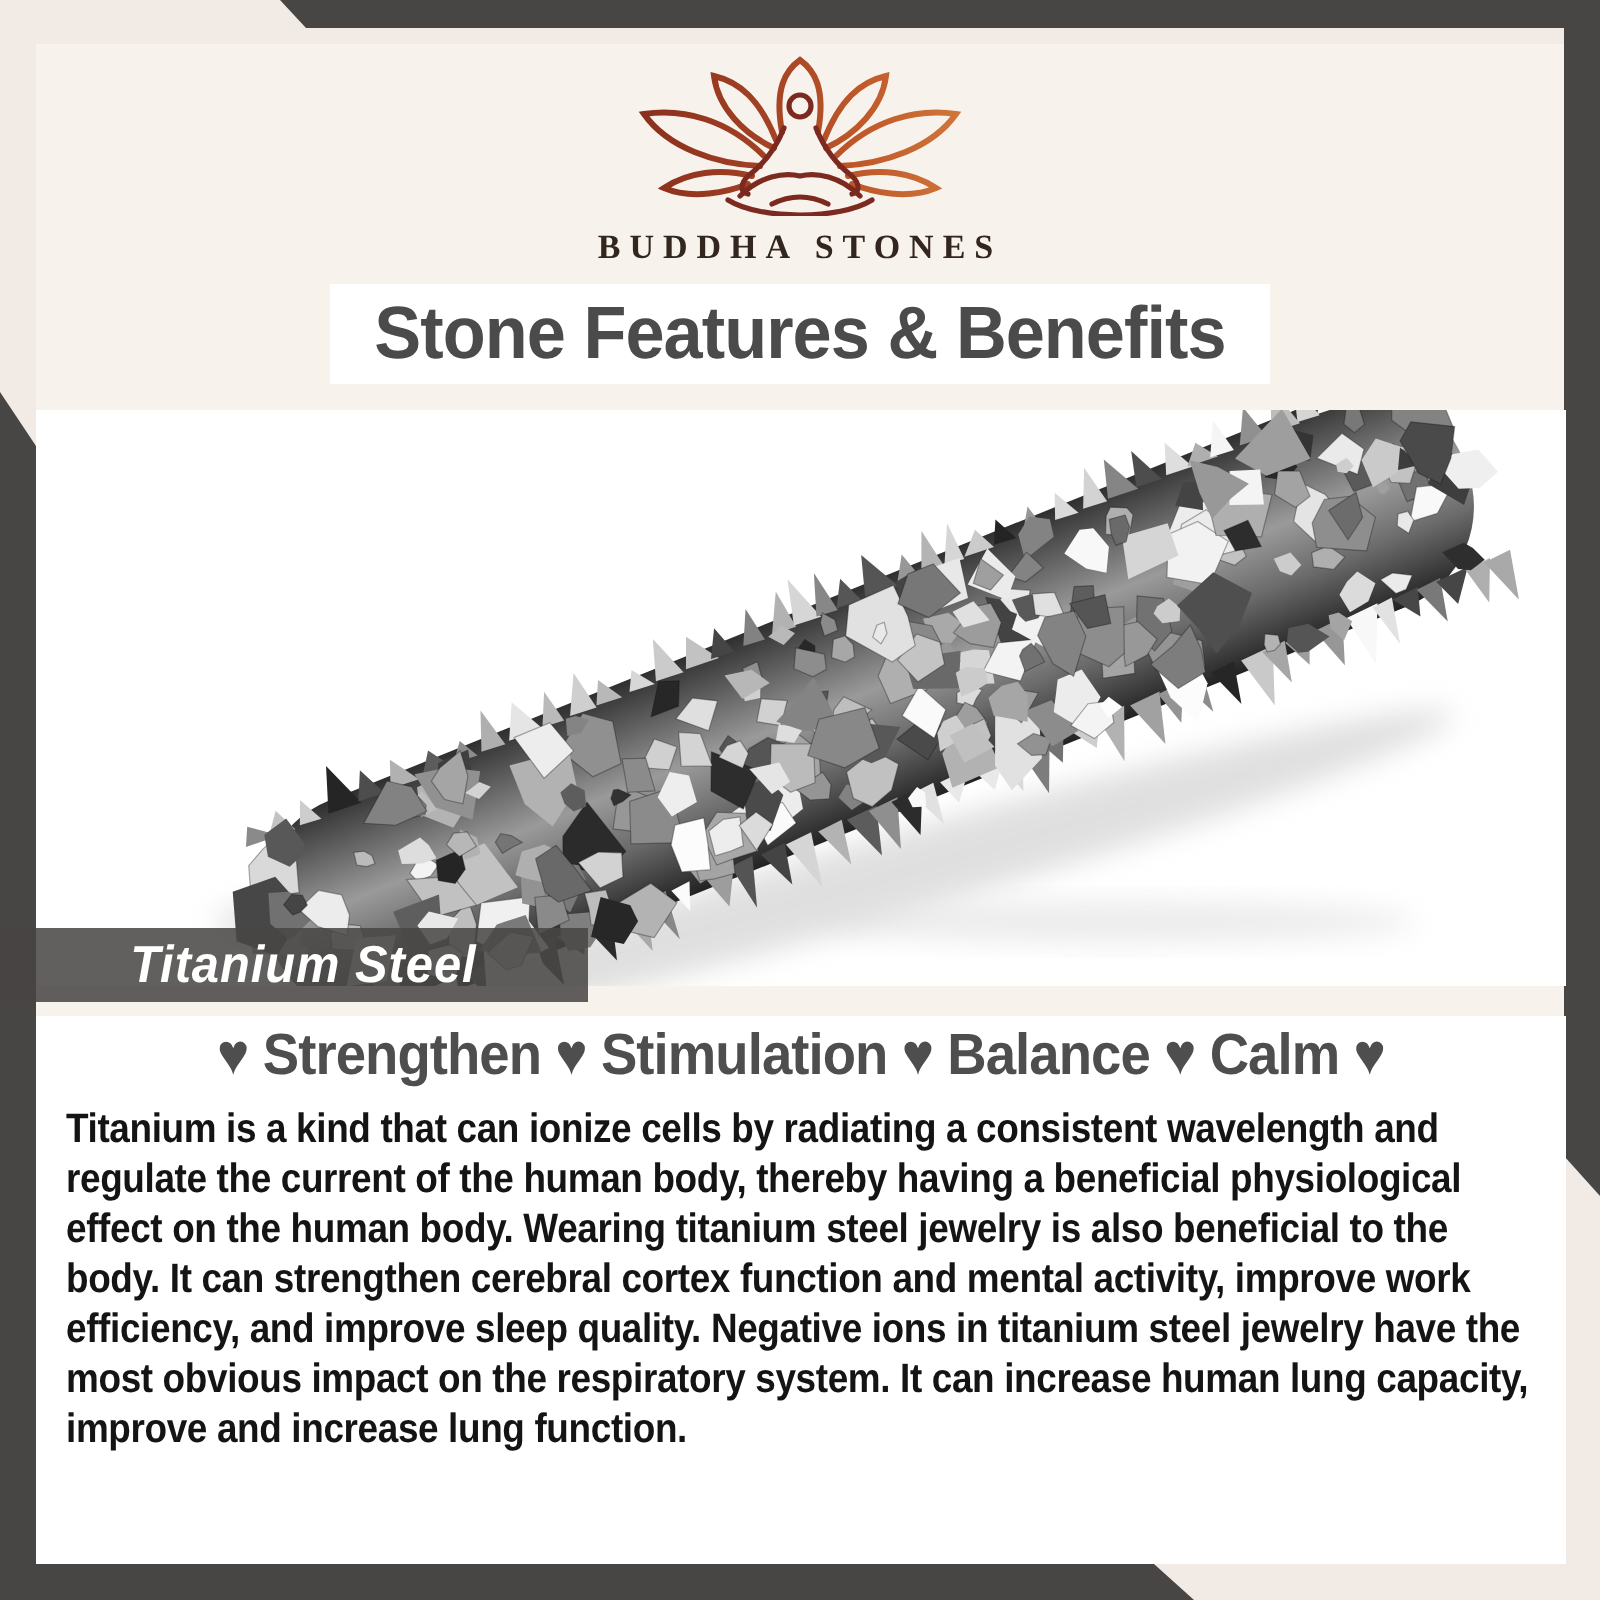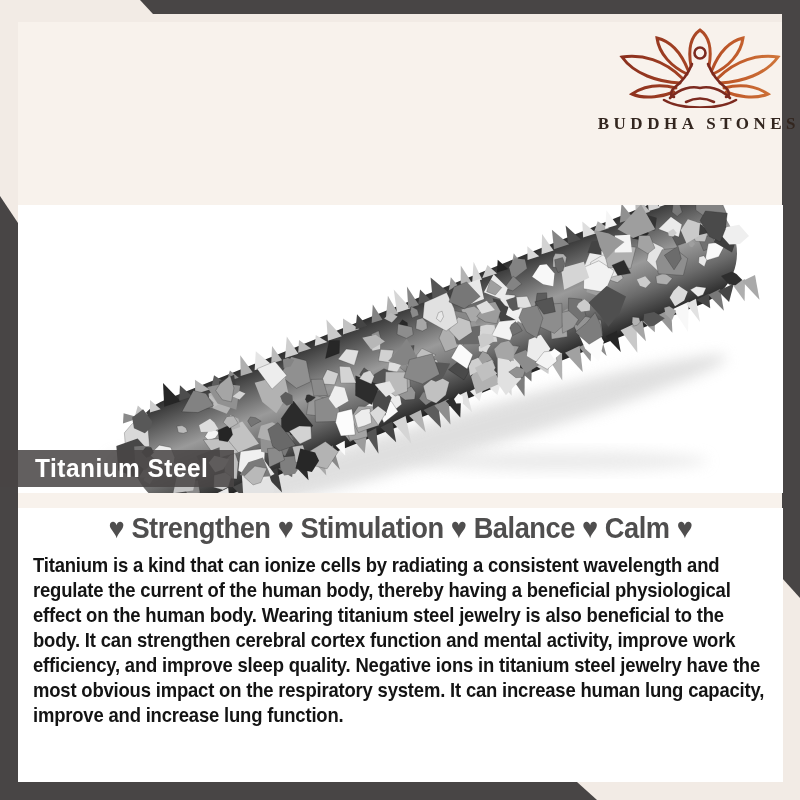--- a/index.html
+++ b/index.html
@@ -5,30 +5,30 @@
   html,body{margin:0;padding:0;}
   body{font-family:"Liberation Sans", sans-serif;background:#e9e2db;}
   .page{position:relative;width:800px;height:800px;overflow:hidden;background:#f2ebe5;margin:0 auto;}
   .bg-inner{position:absolute;left:18px;top:22px;width:764px;height:760px;background:#f8f2ec;}
   .frame{position:absolute;background:#484545;}
   .frame-top{left:0;top:0;width:800px;height:14px;clip-path:polygon(140px 0,100% 0,100% 100%,153px 100%);}
   .frame-right{left:782px;top:0;width:18px;height:598px;clip-path:polygon(0 0,100% 0,100% 100%,0 578px);}
   .frame-left{left:0;top:196px;width:18px;height:604px;clip-path:polygon(0 0,100% 27px,100% 100%,0 100%);}
   .frame-bottom{left:0;top:782px;width:597px;height:18px;clip-path:polygon(0 0,577px 0,100% 100%,0 100%);}
 
-  .brand{position:absolute;left:0;top:26px;width:100%;display:flex;flex-direction:column;align-items:flex-end;}
+  .brand{position:absolute;left:0;top:26px;width:100%;display:flex;flex-direction:column;align-items:center;}
   .brand svg{display:block;}
   .brand-name{margin-top:6px;font-family:"Liberation Serif", serif;font-size:17px;letter-spacing:4.5px;color:#33261f;font-weight:600;}
 
   .title-banner{position:absolute;left:165px;top:142px;width:470px;height:50px;background:#ffffff;}
   .title-banner .t{display:block;line-height:50px;text-align:center;font-size:37px;font-weight:bold;color:#4b4b4b;letter-spacing:-0.5px;transform:scaleX(0.95);}
 
   .image-panel{position:absolute;left:18px;top:205px;width:765px;height:288px;background:#ffffff;overflow:hidden;}
 
-  .product-label{position:absolute;left:0;top:450px;width:234px;height:37px;background:rgba(72,69,69,0.86);z-index:6;}
+  .product-label{position:absolute;left:0;top:464px;width:294px;height:37px;background:rgba(72,69,69,0.86);z-index:6;font-style:italic;}
   .product-label .t{display:block;line-height:37px;text-align:center;padding-left:10px;font-size:26px;font-weight:bold;color:#ffffff;letter-spacing:0.5px;transform:scaleX(0.94);}
 
   .benefits-panel{position:absolute;left:18px;top:508px;width:765px;height:274px;background:#ffffff;padding-top:4px;box-sizing:border-box;overflow:hidden;}
   .benefits-heading{text-align:center;font-size:29px;font-weight:bold;color:#4f4e4e;letter-spacing:-0.5px;transform:scaleX(0.94);margin:0;}
   .benefits-body{margin:7px 0 0 15px;width:822px;font-size:20.5px;line-height:25px;font-weight:bold;color:#141414;letter-spacing:-0.2px;transform:scaleX(0.9);transform-origin:left top;}
 </style>
 </head>
 <body>
 
 <div class="page">
@@ -63,20 +63,23 @@
         <path d="M92,38 C88,48 82,56 74,62 C70,66 70,70 74,71"></path>
         <path d="M108,38 C112,48 118,56 126,62 C130,66 130,70 126,71"></path>
         <path d="M70,72 C80,62 92,60 100,62 C108,60 120,62 130,72"></path>
         <path d="M64,74 C80,84 120,84 136,74"></path>
         <path d="M86,76 Q100,69 114,76"></path>
       </g>
     </svg>
     <div class="brand-name">BUDDHA STONES</div>
   </div>
 
+  <div class="title-banner">
+    <span class="t">Stone Features &amp; Benefits</span>
+  </div>
 
   <div class="image-panel">
     <svg width="765" height="288" viewBox="0 0 765 288">
       <defs>
         <linearGradient id="rodGrad" x1="0" y1="0" x2="0" y2="1">
           <stop offset="0" stop-color="#2f2f2f"></stop>
           <stop offset="0.45" stop-color="#9a9a9a"></stop>
           <stop offset="0.7" stop-color="#6b6b6b"></stop>
           <stop offset="1" stop-color="#222222"></stop>
         </linearGradient>

